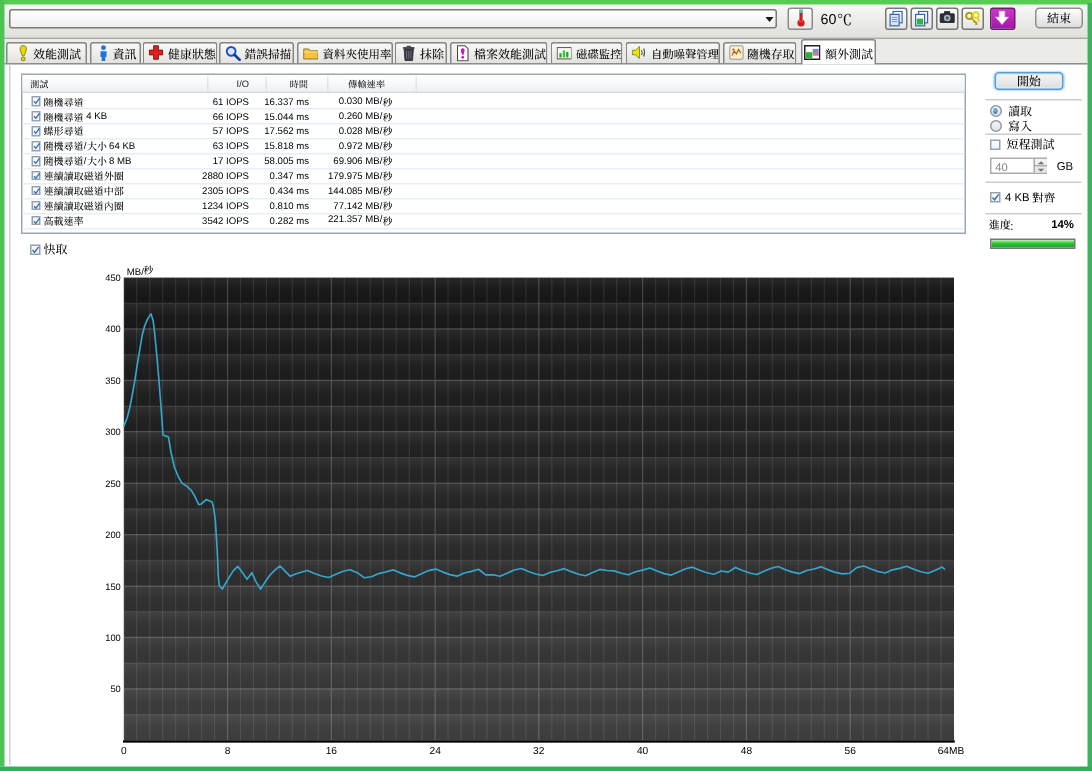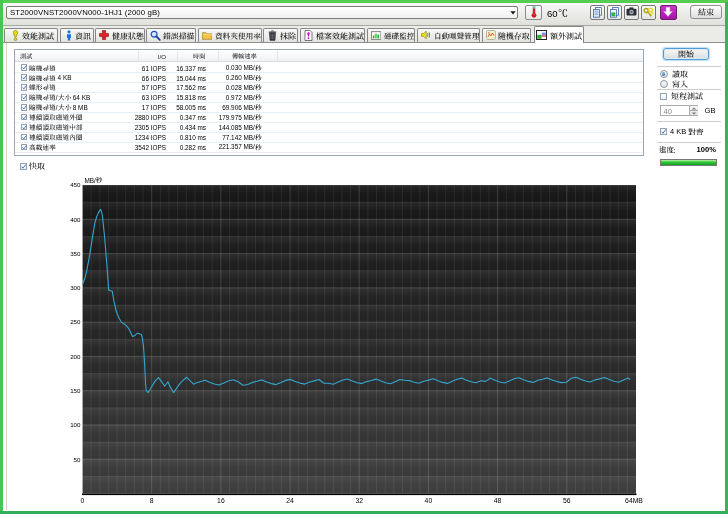--- a/index.html
+++ b/index.html
@@ -5,21 +5,20 @@
 #win{position:relative;width:728px;height:514px;background:#fff}
 .abs{position:absolute}
 .lat{position:absolute;white-space:pre;color:#000}
 </style></head><body>
 <div id="win">
 
 <div class="abs" style="left:3px;top:2.5px;width:722px;height:23px;background:linear-gradient(#f8f8f7,#e9e9e6 60%,#e0e0dc);border-bottom:1px solid #a9a9a4"></div>
 <div class="abs" style="left:3px;top:25.5px;width:722px;height:17px;background:#ebebe8;border-bottom:1px solid #8e8e8e"></div>
 <div class="abs" style="left:6px;top:43px;width:1px;height:467px;background:#d0d0d0"></div>
 <div class="abs" style="left:6px;top:6px;width:512px;height:12.5px;background:linear-gradient(#fff,#f1f1f1);border:1px solid #7b7b7b;border-radius:2px"></div>
-<div class="lat" style="left:10px;top:7.5px;font-size:7.8px;line-height:10px;letter-spacing:.1px">ST2000VNST2000VN000-1HJ1 (2000 gB)</div>
 <svg class="abs" style="left:509.5px;top:11px;width:6px;height:4px">
       <polygon points="0.3,0.3 5.7,0.3 3,3.6" fill="#1a1a1a"></polygon>
     </svg>
 <div class="abs" style="left:525px;top:4.5px;width:17px;height:15px;background:linear-gradient(#fdfdfd,#e7e7e7);border:1px solid #8a8a8a;border-radius:2px"></div>
 <svg class="abs" style="left:530px;top:6px;width:8px;height:12px" viewBox="0 0 8 12">
 <rect x="2.9" y="0.5" width="2.2" height="3" fill="#38d0dc"></rect>
 <rect x="2.9" y="2.6" width="2.2" height="6" fill="#dd1616"></rect>
 <circle cx="4" cy="9.3" r="2.4" fill="#dd1616"></circle>
 <rect x="2.9" y="0.5" width="2.2" height="8" fill="none" stroke="#999" stroke-width="0.4"></rect>
 </svg>
@@ -491,21 +490,21 @@
       <svg style="width:15.6px;height:7.8px;vertical-align:top;margin-top:0.5px" viewBox="0 0 200 100" fill="#000">
         <use href="#g70" xlink:href="#g70" x="0"></use>
         <use href="#g71" xlink:href="#g71" x="100"></use>
       </svg>
     </div>
 <svg style="position:absolute;left:658.5px;top:145.8px;width:15.0px;height:7.5px;" viewBox="0 0 200 100" fill="#000">
       <use href="#g72" xlink:href="#g72" x="0"></use>
       <use href="#g73" xlink:href="#g73" x="100"></use>
     </svg>
 <div class="lat" style="left:673.5px;top:145.5px;font-size:7.5px">:</div>
-<div class="lat" style="left:676px;top:144.8px;width:40px;font-size:7.6px;font-weight:bold;text-align:right">100%</div>
+<div class="lat" style="left:676px;top:144.8px;width:40px;font-size:7.6px;font-weight:bold;text-align:right">14%</div>
 <div class="abs" style="left:659.5px;top:159px;width:57px;height:6.6px;border:1px solid #777;background:linear-gradient(#c8f0c0 0%,#62d95a 25%,#28bb32 55%,#17a527 100%)"></div>
 <svg class="abs" style="left:55px;top:170px;width:610px;height:340px" viewBox="0 0 610 340">
       <defs>
         <linearGradient id="cbg" x1="0" y1="0" x2="0" y2="1">
           <stop offset="0" stop-color="#141414"></stop>
           <stop offset="0.55" stop-color="#262626"></stop>
           <stop offset="1" stop-color="#3d3d3d"></stop>
         </linearGradient>
         <linearGradient id="band" x1="0" y1="0" x2="0" y2="1">
           <stop offset="0" stop-color="#fff" stop-opacity="0.085"></stop>

